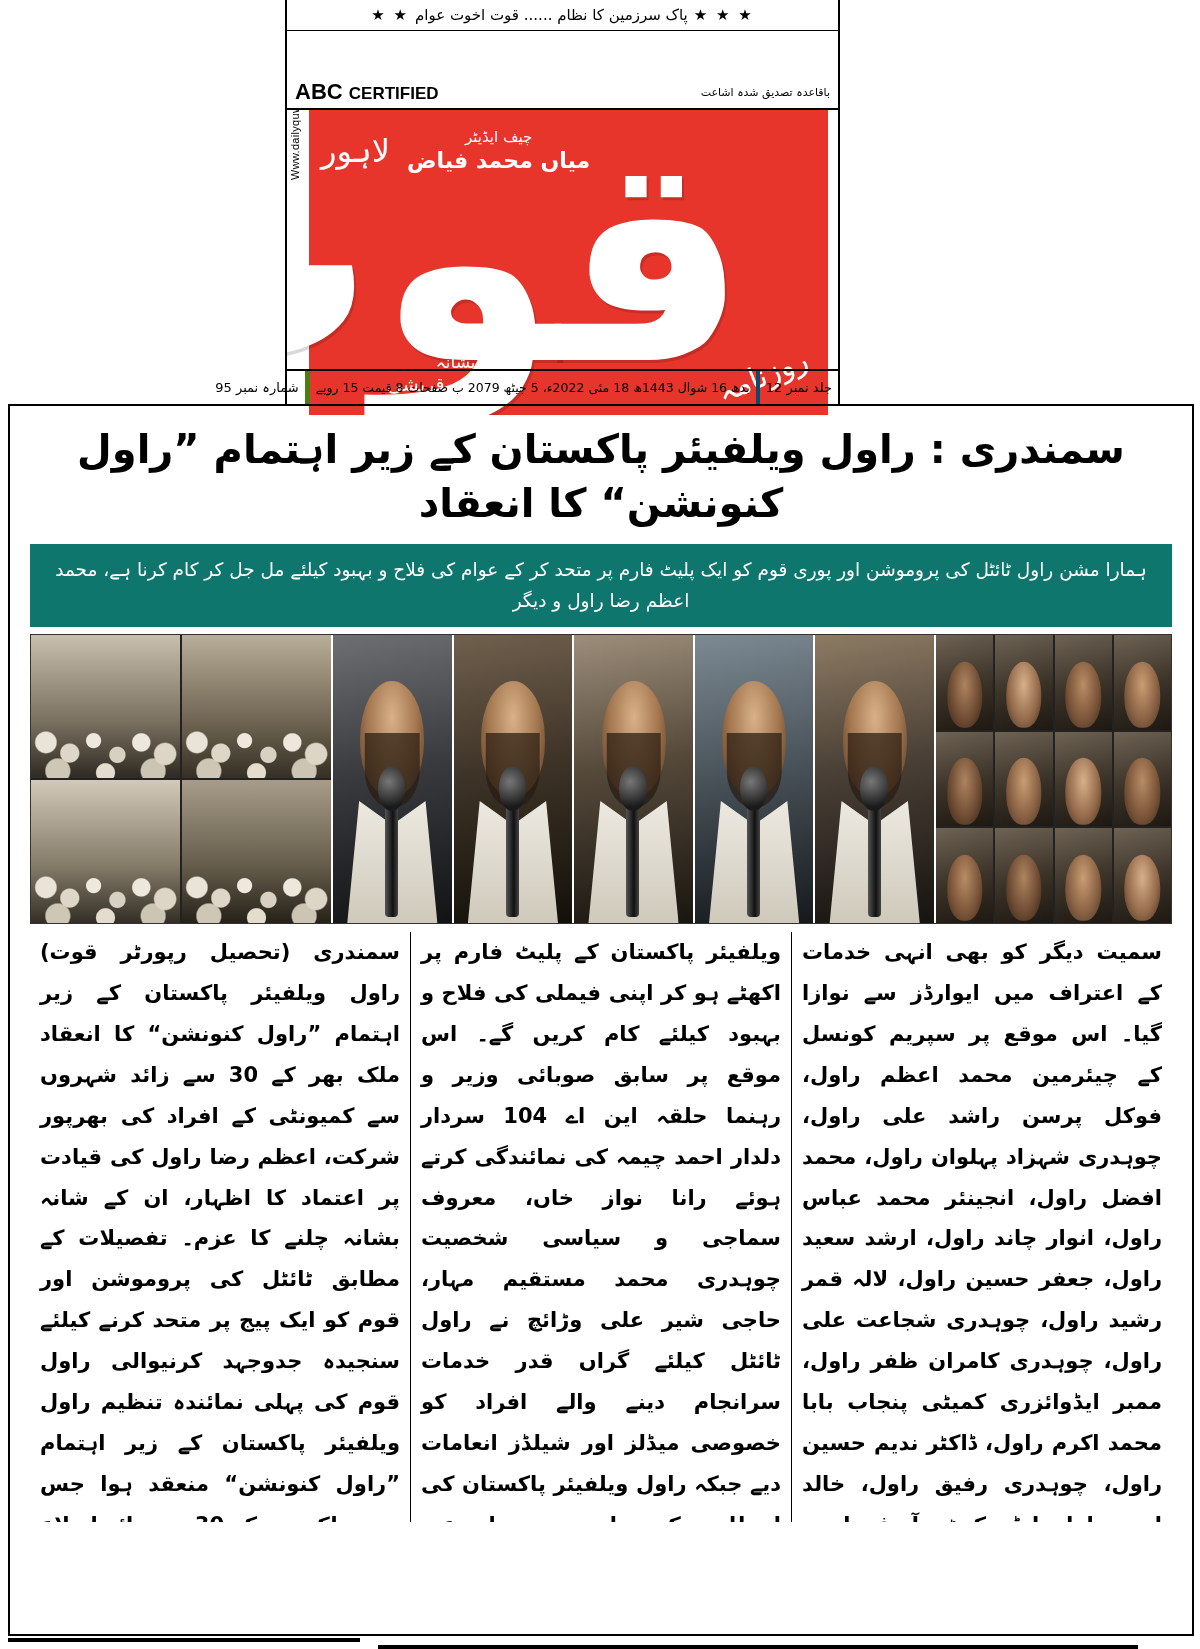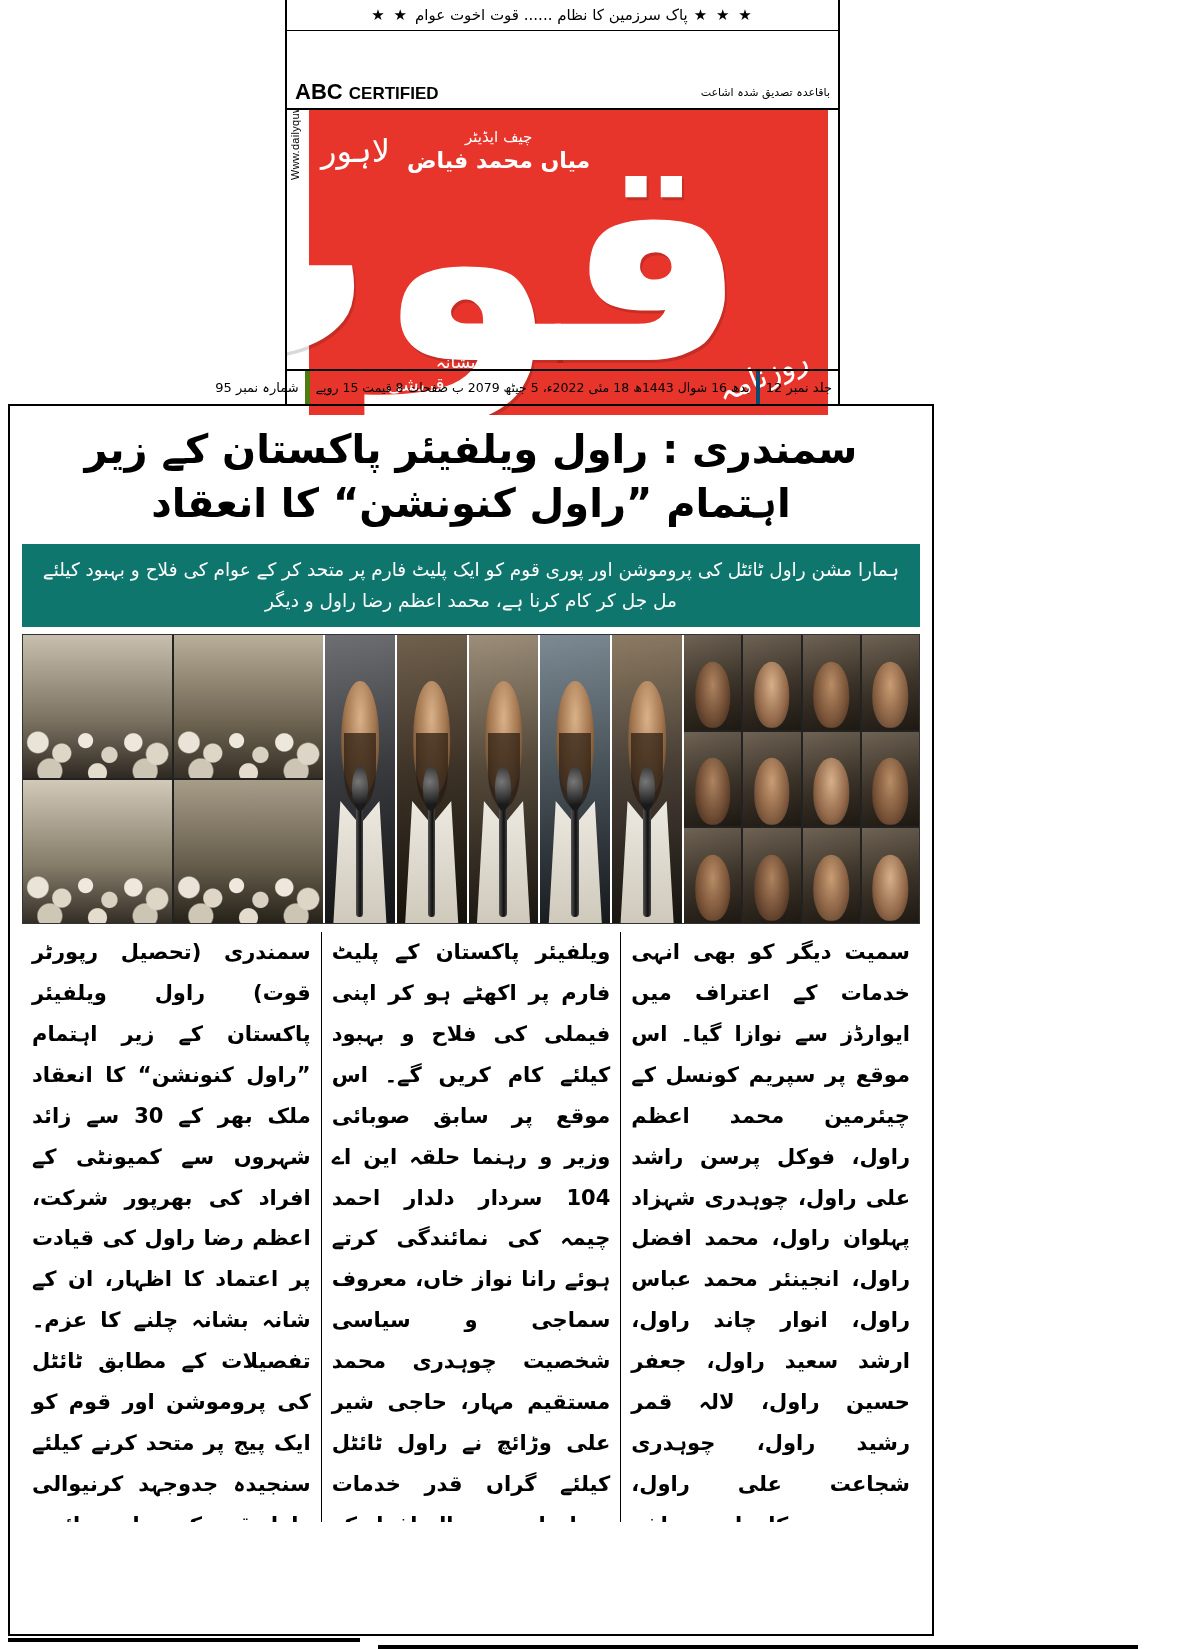--- a/index.html
+++ b/index.html
@@ -156,25 +156,25 @@
   }
   .issue-vol { width: 110px; border-left: 4px solid #0c4a6e; }
   .issue-date { flex: 1; border-left: 5px solid #4d7c0f; font-size: 12.5px; }
   .issue-num { width: 110px; }
 
   
   .article {
     position: absolute;
     left: 8px;
     top: 404px;
-    width: 926px;
+    width: 1186px;
     height: 1232px;
     border: 2px solid #000;
     box-sizing: border-box;
-    padding: 6px 12px;
+    padding: 6px 20px;
     direction: rtl;
   }
   .headline {
     font-size: 40px;
     font-weight: bold;
     text-align: center;
     line-height: 1.35;
     padding: 10px 4px 14px 4px;
     letter-spacing: 0px;
   }

